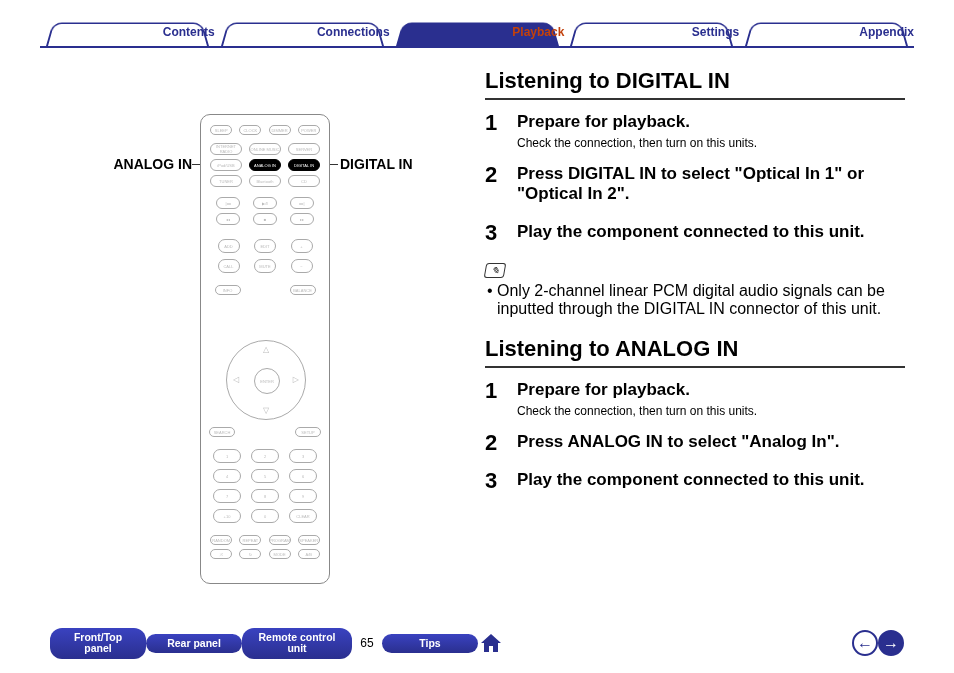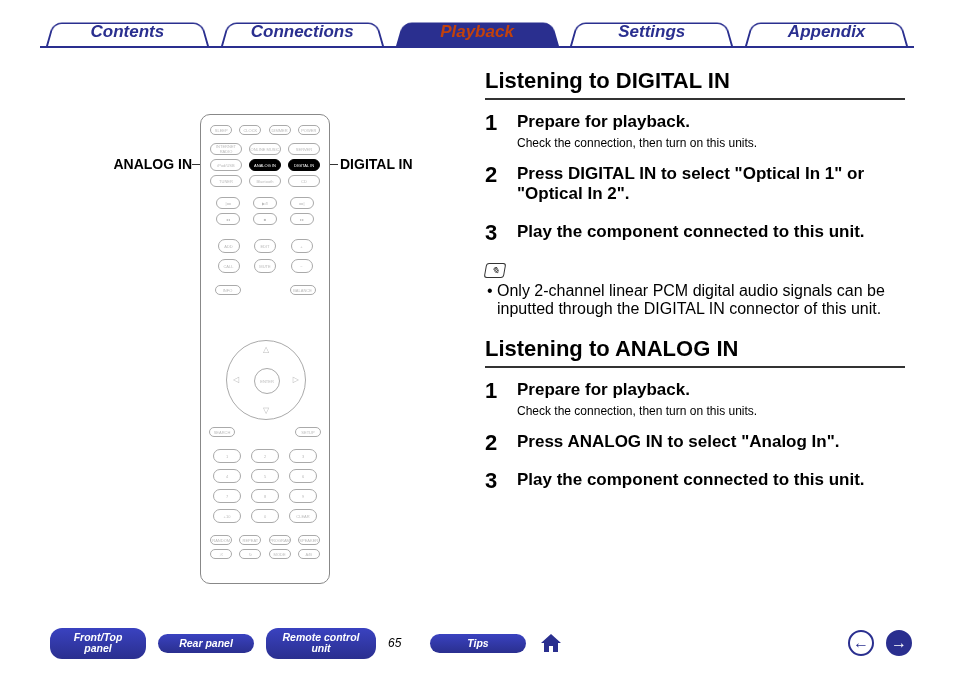--- a/index.html
+++ b/index.html
@@ -18,28 +18,27 @@
     top: 20px;
     left: 40px;
     right: 40px;
     height: 28px;
     display: flex;
     gap: 0;
     border-bottom: 2px solid #2a2f8f;
   }
   .tab {
     flex: 1;
-    text-align: center;
-    font-size: 17px;
+    text-align: right;
+    font-size: 12px;
     font-weight: bold;
     color: #2a2f8f;
     position: relative;
     line-height: 24px;
     cursor: pointer;
-    font-style: italic;
   }
   .tab::before {
     content: "";
     position: absolute;
     left: 6px; right: 6px; top: 0; bottom: 0;
     border: 2px solid #2a2f8f;
     border-bottom: none;
     border-top-left-radius: 10px;
     border-top-right-radius: 10px;
     transform: perspective(40px) rotateX(8deg);
@@ -146,44 +145,42 @@
     font-style: italic;
   }
   .note-list { font-size: 16px; padding-left: 12px; margin-bottom: 18px; }
   .note-list li::marker { content: "• "; }
 
   
   .footer {
     position: absolute;
     bottom: 14px;
     left: 50px;
-    right: 42px;
+    right: 50px;
     display: flex;
     align-items: center;
-    gap: 12px;
-    font-style: italic;
   }
   .ftab {
     background: linear-gradient(#3a42c0, #2a2f8f);
     color: #fff;
     font-size: 10.5px;
     font-weight: bold;
     text-align: center;
     border-radius: 12px;
     padding: 4px 0;
     cursor: pointer;
     line-height: 1.1;
     min-width: 96px;
   }
   .ftab-wide { min-width: 110px; }
   .page-num {
     font-size: 12px;
     color: #000;
     min-width: 30px;
-    text-align: left;
+    text-align: center;
   }
   .home-icon, .nav-circle {
     width: 26px;
     height: 26px;
     color: #2a2f8f;
     cursor: pointer;
     display: flex;
     align-items: center;
     justify-content: center;
   }

